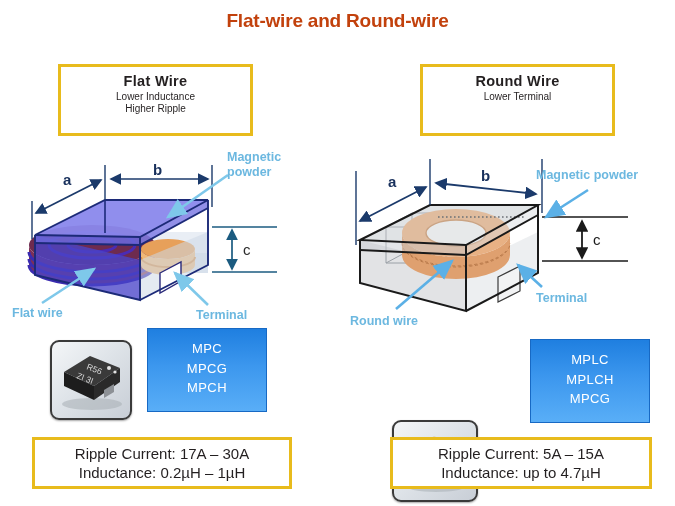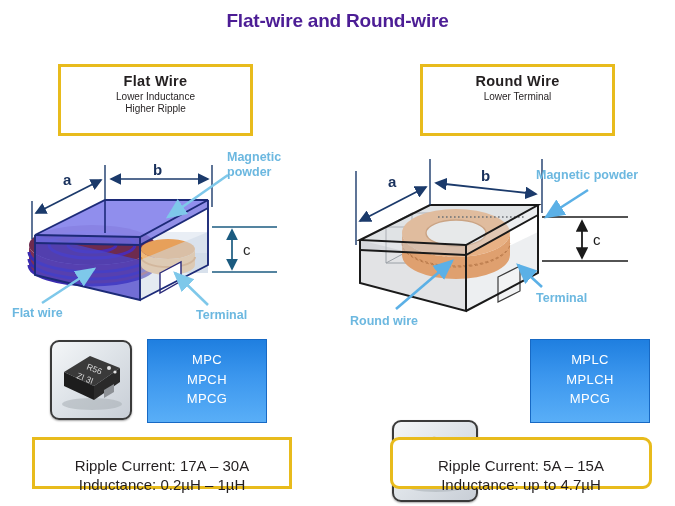--- a/index.html
+++ b/index.html
@@ -15,21 +15,21 @@
   }
   .abs { position: absolute; }
 
   
   #page-title {
     left: 0; top: 10px; width: 675px;
     text-align: center;
     font-size: 19px;
     font-weight: bold;
     letter-spacing: -0.2px;
-    color: #4c1d95;
+    color: #c2410c;
   }
 
   
   .yellow-box {
     border: 3px solid #e8bb1c;
     background: #ffffff;
     box-sizing: border-box;
     text-align: center;
     line-height: 1.22;
   }
@@ -47,25 +47,25 @@
   #box-flat  { left: 58px;  top: 64px; width: 195px; height: 72px; padding-top: 5px;}
   #box-round { left: 420px; top: 64px; width: 195px; height: 72px; padding-top: 5px;}
 
   
   .spec-box {
     border: 3px solid #e8bb1c;
     background: #ffffff;
     box-sizing: border-box;
     text-align: center;
     line-height: 1.28;
-    padding-top: 16px;
+    padding-top: 4px;
   }
   .spec-line { display: block; font-size: 15px; color: #231f20; }
   #spec-left  { left: 32px;  top: 437px; width: 260px; height: 52px; }
-  #spec-right { left: 390px; top: 437px; width: 262px; height: 52px; border-radius: 9px; }
+  #spec-right { left: 390px; top: 437px; width: 262px; height: 52px; }
 
   
   .diagram { width: 337px; height: 190px; }
   #diagram-left  { left: 0px;   top: 145px; }
   #diagram-right { left: 338px; top: 145px; }
   .diagram svg { display: block; }
 
   
   .photo-frame {
     box-sizing: border-box;
@@ -87,21 +87,21 @@
     padding-top: 7px;
     background: linear-gradient(180deg,#1f7fe0 0%,#3c97ee 45%,#59aef7 100%);
     border: 1px solid #1769c4;
     line-height: 1.05;
   }
   .series-panel span {
     display: block;
     margin: 6px 0;
     letter-spacing: .4px;
   }
-  #series-left  { left: 147px; top: 339px; width: 120px; height: 84px; }
+  #series-left  { left: 147px; top: 328px; width: 120px; height: 84px; }
   #series-right { left: 490px; top: 339px; width: 120px; height: 84px; margin-left: 40px; }
 </style>
 </head>
 <body>
 
 <div class="abs" id="page-title">Flat-wire and Round-wire</div>
 
 <div class="abs yellow-box" id="box-flat">
   <span class="yb-title">Flat Wire</span>
   <span class="yb-line">Lower Inductance</span>
@@ -300,22 +300,22 @@
 
     <text x="34" y="27" font-family="Liberation Sans, sans-serif" font-size="8.5" fill="#d8d8d8" transform="rotate(21 34 27)">R56</text>
     <text x="24" y="36" font-family="Liberation Sans, sans-serif" font-size="8.5" fill="#d8d8d8" transform="rotate(21 24 36)">ZI 3I</text>
     <circle cx="57" cy="26" r="2" fill="#e4e4e4"></circle>
     <circle cx="63" cy="30" r="1.6" fill="#e4e4e4"></circle>
   </svg>
 </div>
 
 <div class="abs series-panel" id="series-left">
   <span>MPC</span>
+  <span>MPCG</span>
   <span>MPCH</span>
-  <span>MPCG</span>
 </div>
 
 <div class="abs photo-frame" id="photo-right">
   <svg width="82" height="78" viewBox="0 0 82 78">
     <ellipse cx="42" cy="64" rx="30" ry="6" fill="#a8aeb5" opacity=".55"></ellipse>
 
     <path d="M14,38 L14,52 L46,64 L46,50 z" fill="#1f1d1b"></path>
     <path d="M46,50 L46,64 L70,46 L70,32 z" fill="#2e2b28"></path>
 
     <path d="M14,38 L40,18 L70,32 L46,50 z" fill="#cfc5b0"></path>

